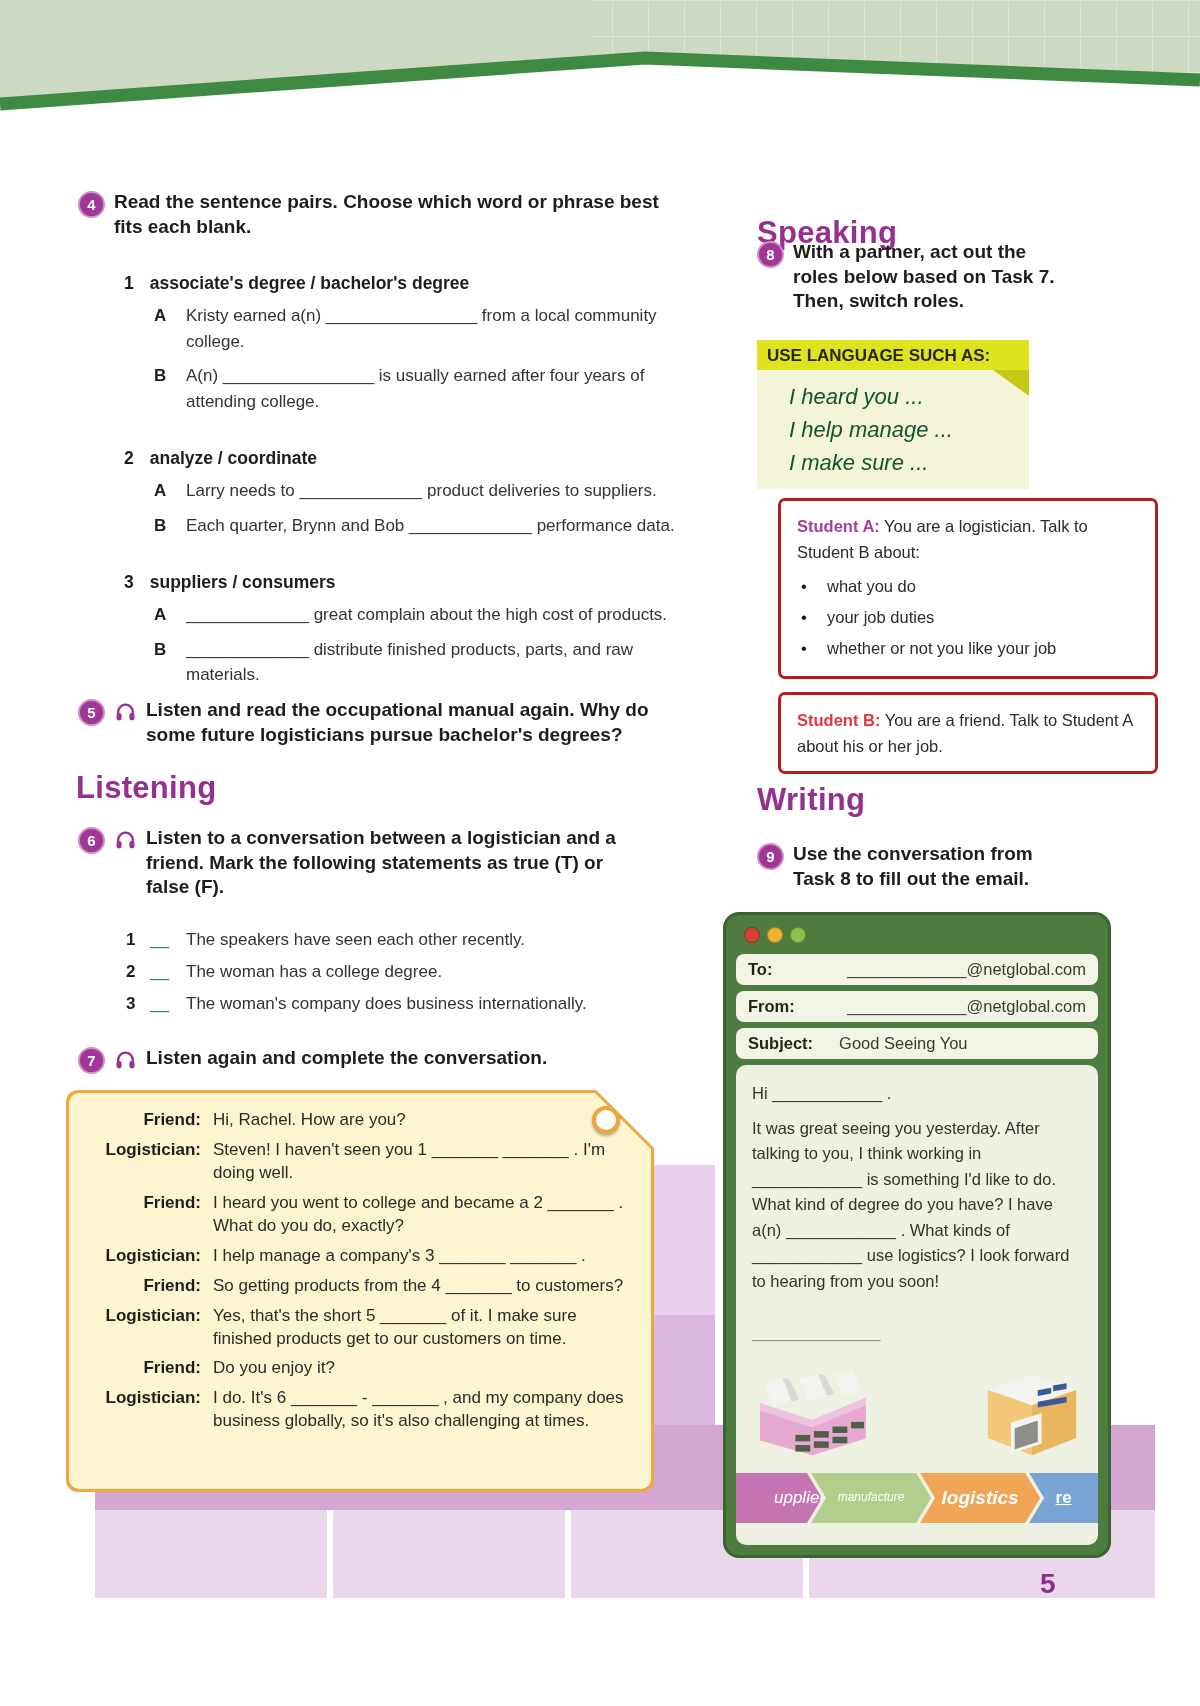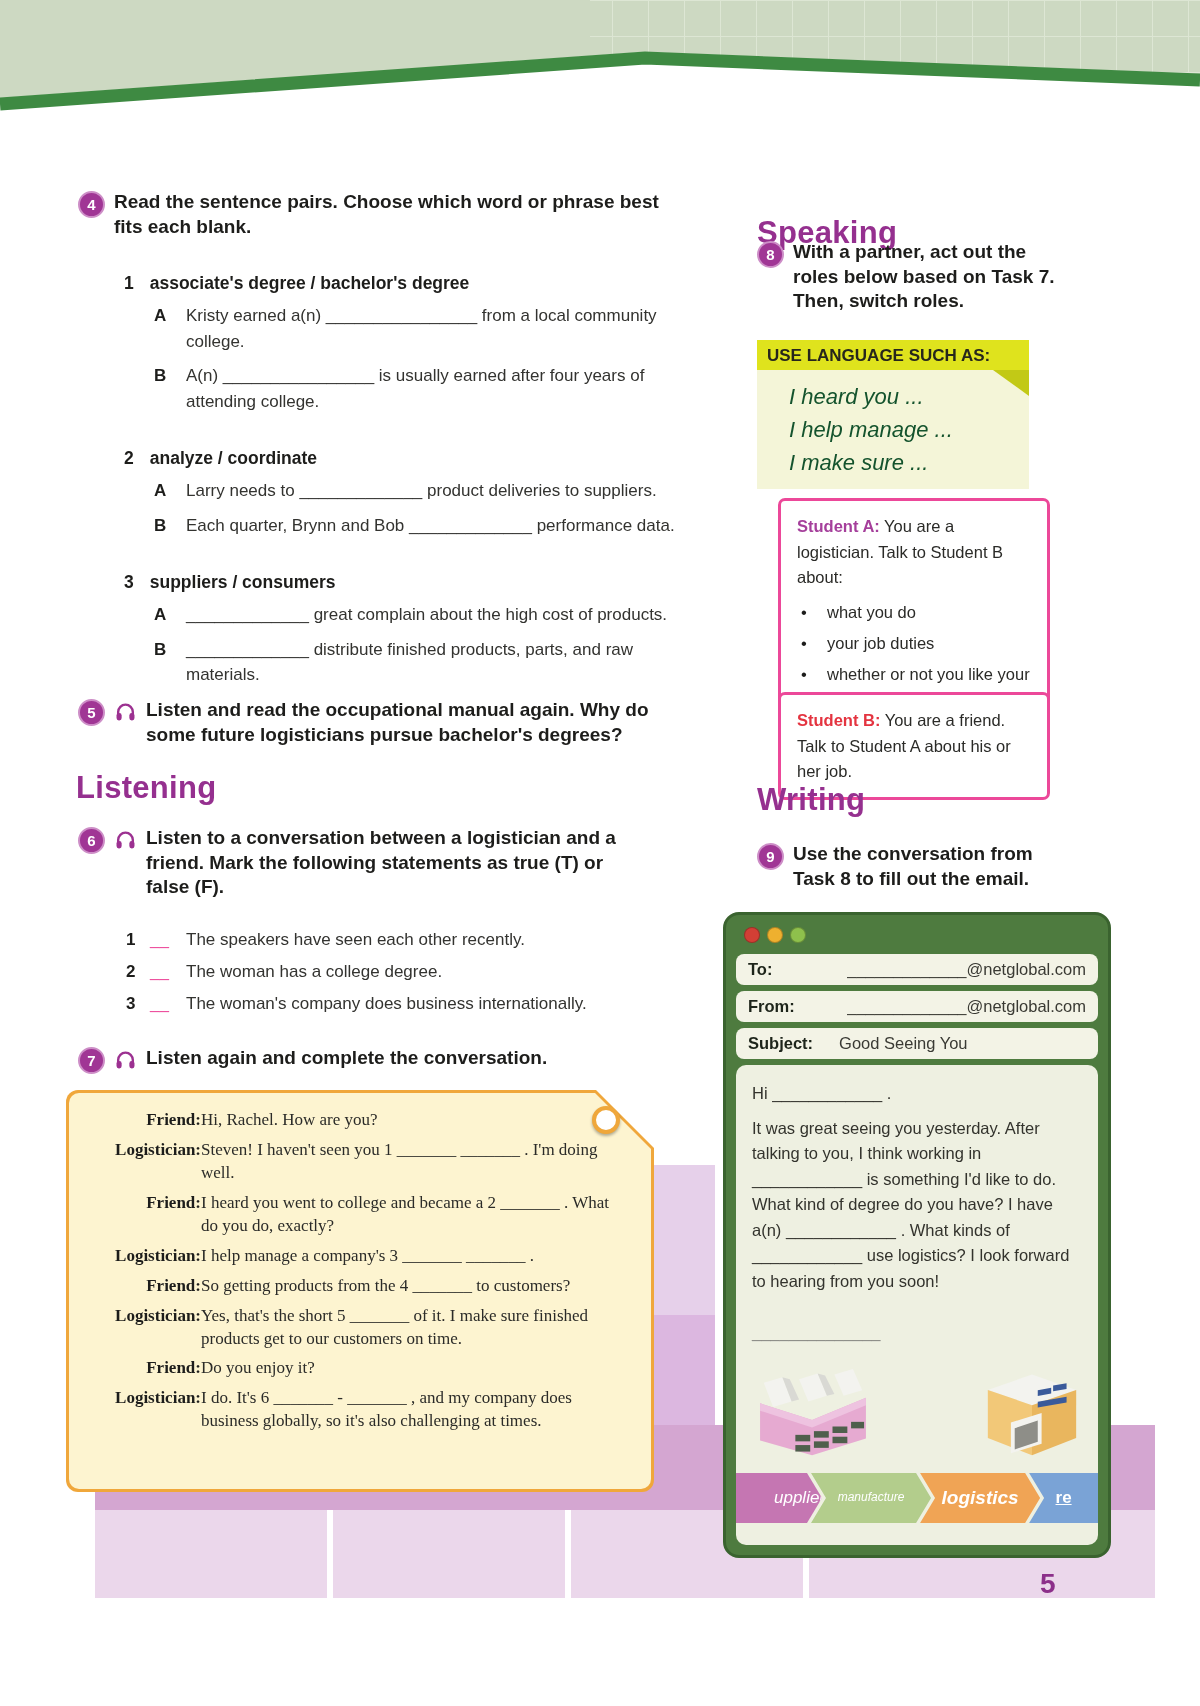--- a/index.html
+++ b/index.html
@@ -35,45 +35,45 @@
               margin:34px 0 0 46px; }
   .ab-row { display:grid; grid-template-columns:24px 1fr; column-gap:8px; width:524px;
             margin:9px 0 0 76px; font-size:17px; line-height:1.5; color:#333330; }
   .ab-label { font-weight:bold; color:#1d1d1b; }
 
   
   .stmts { margin:30px 0 0 48px; }
   .stmt { display:grid; grid-template-columns:24px 36px 1fr; font-size:17px; color:#333330;
           margin-bottom:12px; }
   .stmt-num { font-weight:bold; color:#1d1d1b; }
-  .stmt-blank { color:#ec4899; }
+  .stmt-blank { color:#15803d; }
 
   
   .convo { position:absolute; left:66px; top:1090px; width:588px; height:402px;
            background:#f0a73b; border-radius:12px;
            clip-path:polygon(0 0, calc(100% - 58px) 0, 100% 58px, 100% 100%, 0 100%); }
   .convo-inner { position:absolute; inset:3px; background:#fdf4d0; border-radius:10px;
            clip-path:polygon(0 0, calc(100% - 56px) 0, 100% 56px, 100% 100%, 0 100%);
            padding:16px 26px 14px 14px; }
   .grommet { position:absolute; top:16px; right:34px; width:28px; height:28px; border-radius:50%;
            background:#fff; border:4px solid #efa73b; box-shadow:0 2px 3px rgba(0,0,0,.3); z-index:3; }
-  .dlg-row { display:grid; grid-template-columns:118px 1fr; column-gap:0; margin-bottom:7px;
-           font-size:17px; line-height:1.35; color:#2b2b28;font-family:Liberation Serif, serif; }
+  .dlg-row { display:grid; grid-template-columns:118px 1fr; column-gap:12px; margin-bottom:7px;
+           font-size:17px; line-height:1.35; color:#2b2b28; }
   .dlg-speaker { font-weight:bold; text-align:right; color:#1d1d1b; }
 
   
   .uselang { position:absolute; left:757px; top:340px; width:272px; }
   .uselang-head { position:relative; background:#dfe31d; color:#26261c; font-weight:bold;
            font-size:17px; padding:6px 10px 4px 10px; }
   .fold { position:absolute; right:0; top:100%; width:36px; height:26px; background:#c2c916;
            clip-path:polygon(0 0,100% 0,100% 100%); }
   .uselang-body { background:#f4f5d8; padding:10px 10px 10px 32px; }
   .phrase { font-style:italic; font-size:22px; line-height:33px; color:#14532d; }
 
-  .stubox { position:absolute; left:778px; width:272px; background:#fff; border:3px solid #ec4899;
+  .stubox { position:absolute; left:778px; width:380px; background:#fff; border:3px solid #b91c1c;
            border-radius:7px; padding:13px 14px 12px 16px; font-size:16.5px; line-height:1.55;
            color:#2b2b28; }
   .stu-a { top:498px; } .stu-b { top:692px; }
   .stu-label-a { font-weight:bold; color:#a53f9b; }
   .stu-label-b { font-weight:bold; color:#e43440; }
   .bullets { margin-top:6px; }
   .bullet { position:relative; padding-left:30px; line-height:31px; }
   .bullet::before { content:"•"; position:absolute; left:4px; color:#1d1d1b; }
 
   

